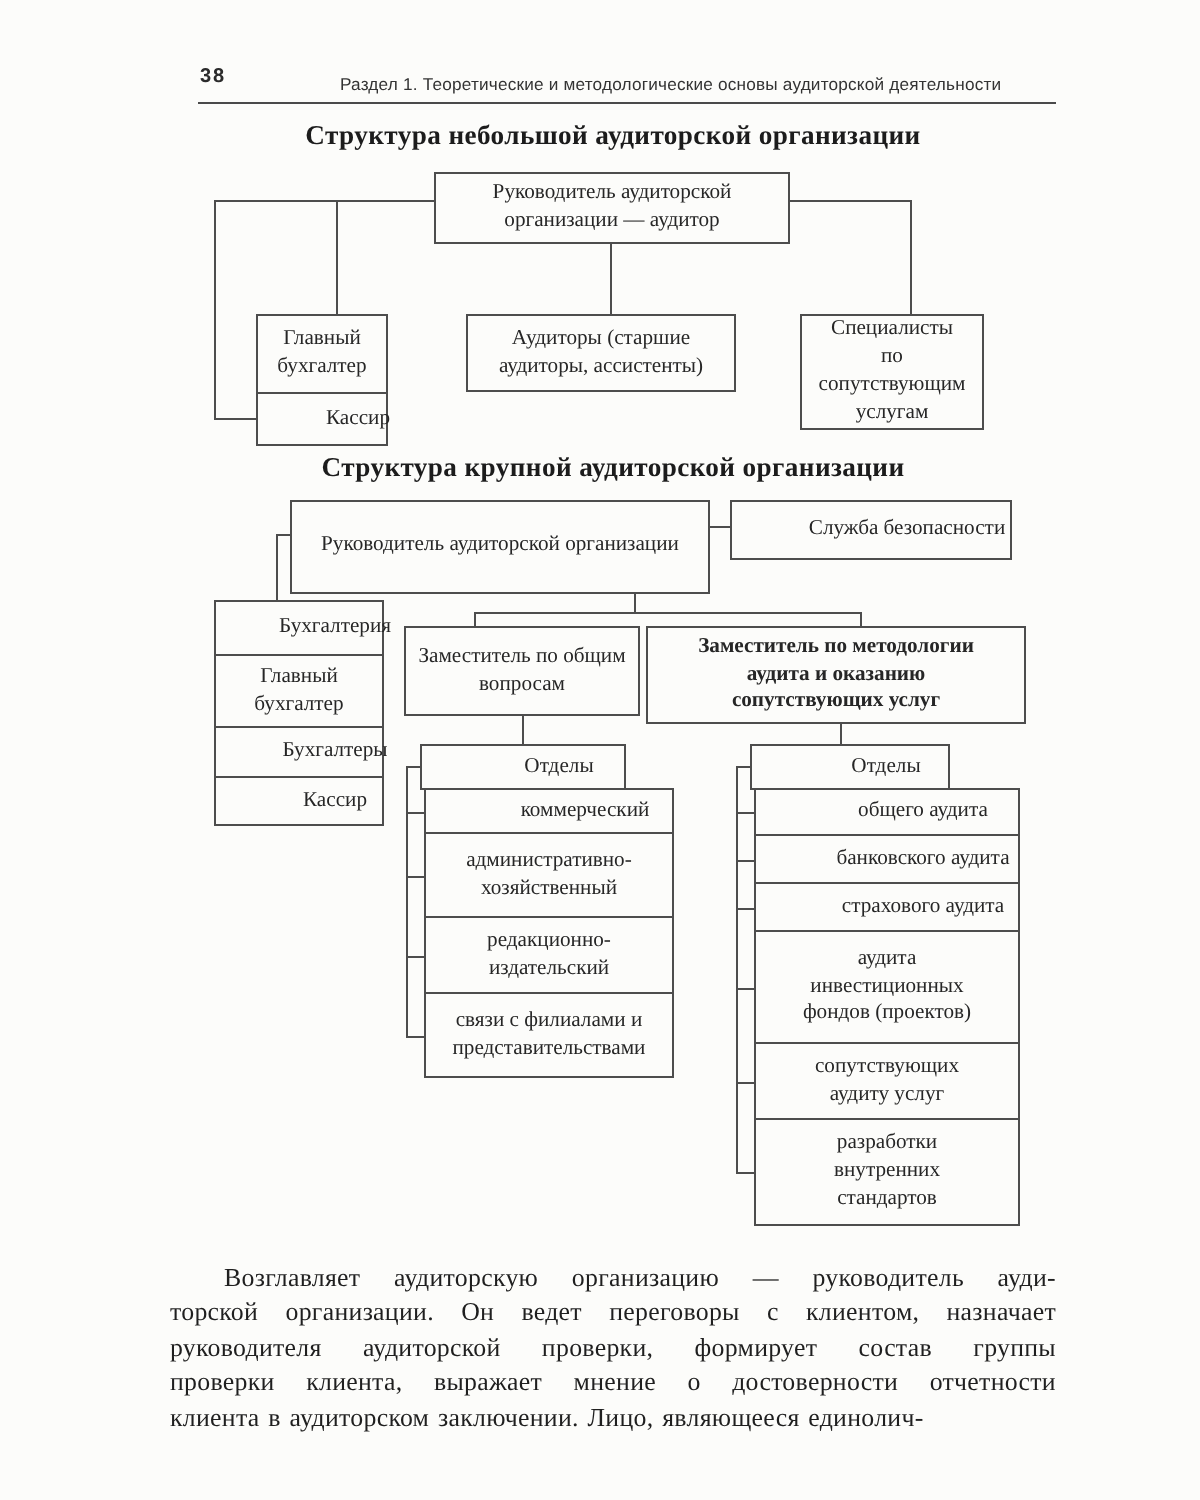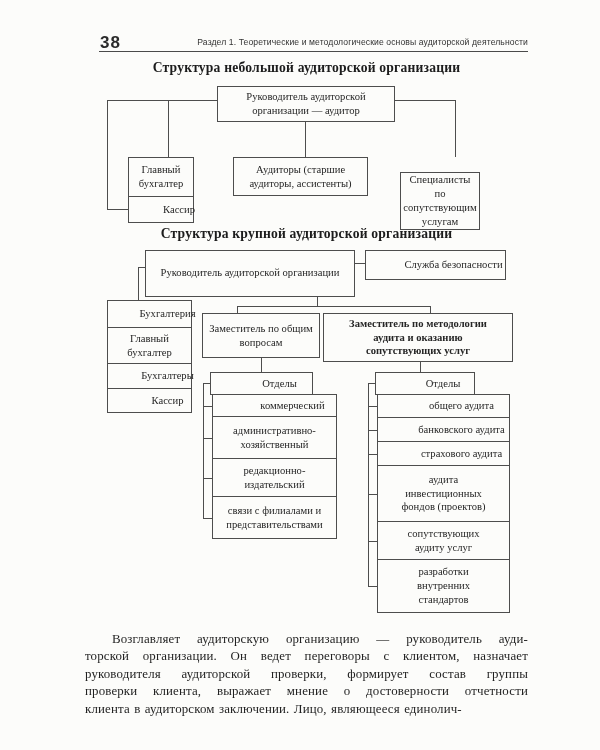--- a/index.html
+++ b/index.html
@@ -5,24 +5,24 @@
   html,body { margin:0; padding:0; background:#e8e8e6; }
   .page {
     position:relative; width:600px; height:750px; margin:0 auto;
     background:#fcfcfa; overflow:hidden;
     font-family:"Liberation Serif","DejaVu Serif",serif; color:#222;
   }
   
   .pagenum {
     position:absolute; left:100px; top:33px;
     font-family:"Liberation Sans","DejaVu Sans",sans-serif;
-    font-weight:bold; font-size:17px; letter-spacing:1px; color:#2b2b2b;
+    font-weight:bold; font-size:10px; letter-spacing:1px; color:#2b2b2b;
   }
   .running {
-    position:absolute; left:170px; top:37px; width:358px; text-align:right;
+    position:absolute; left:170px; top:37px; width:358px; 
     font-family:"Liberation Sans","DejaVu Sans",sans-serif;
     font-size:8.6px; color:#333; letter-spacing:0.1px;
   }
   .hrule { position:absolute; left:99px; top:51px; width:429px; height:1.3px; background:#4a4a4a; }
   
   .fig-title {
     position:absolute; left:85px; width:443px; text-align:center;
     font-weight:bold; font-size:13.6px; color:#1c1c1c; letter-spacing:0.2px;
   }
   
@@ -63,21 +63,21 @@
   <div class="ln" style="left:107px; top:209px; width:21px; height:1px;"></div>
   <div class="ln" style="left:168px; top:100px; width:1px; height:57px;"></div>
   <div class="ln" style="left:305px; top:121px; width:1px; height:36px;"></div>
   <div class="ln" style="left:395px; top:100px; width:60px; height:1px;"></div>
   <div class="ln" style="left:455px; top:100px; width:1px; height:57px;"></div>
 
   <div class="box" style="left:217px; top:86px; width:178px; height:36px; padding:0 8px;">Руководитель аудиторской организации — аудитор</div>
   <div class="box" style="left:128px; top:157px; width:66px; height:40px; padding:0 2px;">Главный бухгалтер</div>
   <div class="box" style="left:128px; top:196px; width:66px; height:27px;">Кассир</div>
   <div class="box" style="left:233px; top:157px; width:135px; height:39px; padding:0 6px;">Аудиторы (старшие аудиторы, ассистенты)</div>
-  <div class="box" style="left:400px; top:157px; width:80px; height:58px; padding:0 20px;margin-top:15px;">Специалисты по сопутствующим услугам</div>
+  <div class="box" style="left:400px; top:157px; width:92px; height:58px; padding:0 20px;">Специалисты по сопутствующим услугам</div>
 
   <div class="fig-title" style="top:226px;">Структура крупной аудиторской организации</div>
 
   <div class="ln" style="left:138px; top:267px; width:8px; height:1px;"></div>
   <div class="ln" style="left:138px; top:267px; width:1px; height:34px;"></div>
   <div class="ln" style="left:353px; top:263px; width:13px; height:1px;"></div>
   <div class="ln" style="left:317px; top:296px; width:1px; height:11px;"></div>
   <div class="ln" style="left:237px; top:306px; width:194px; height:1px;"></div>
   <div class="ln" style="left:237px; top:306px; width:1px; height:8px;"></div>
   <div class="ln" style="left:430px; top:306px; width:1px; height:8px;"></div>

